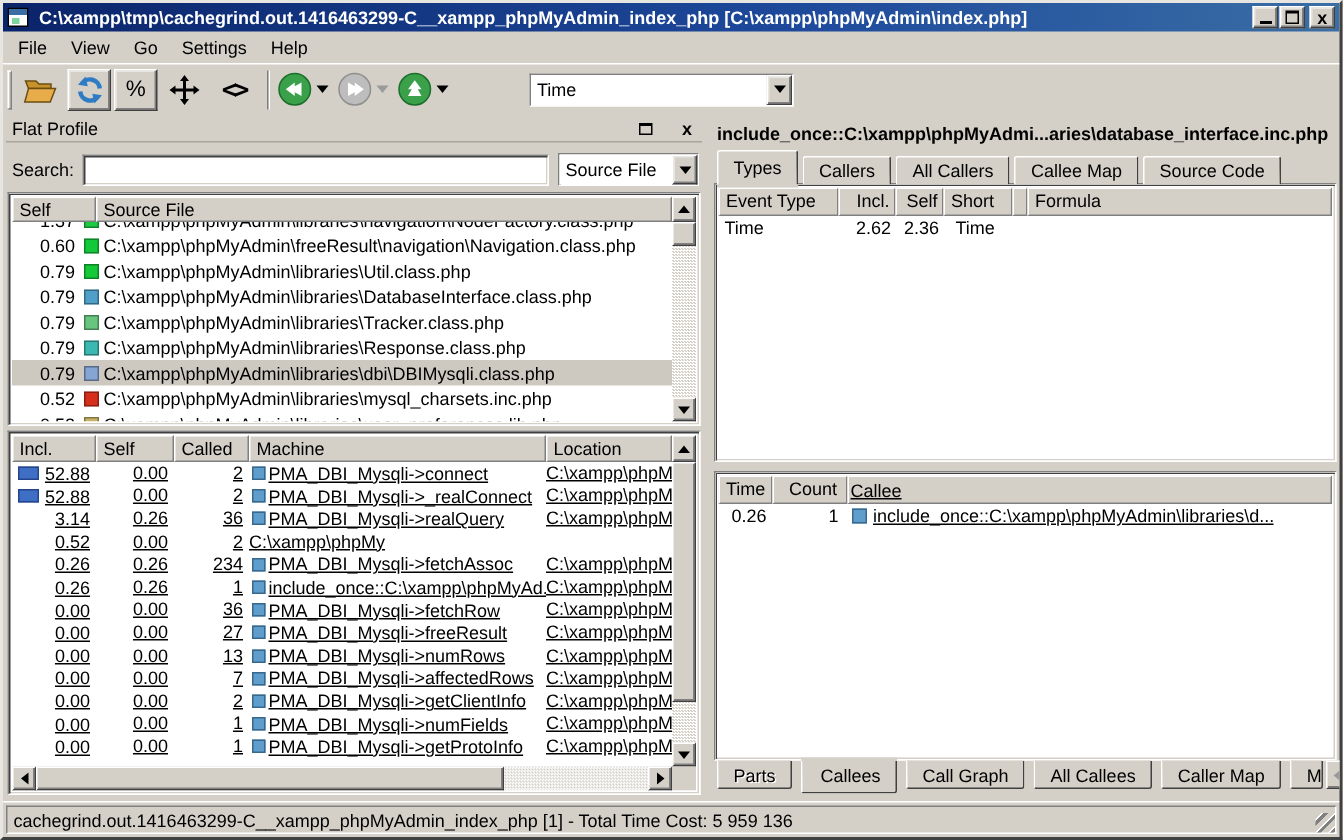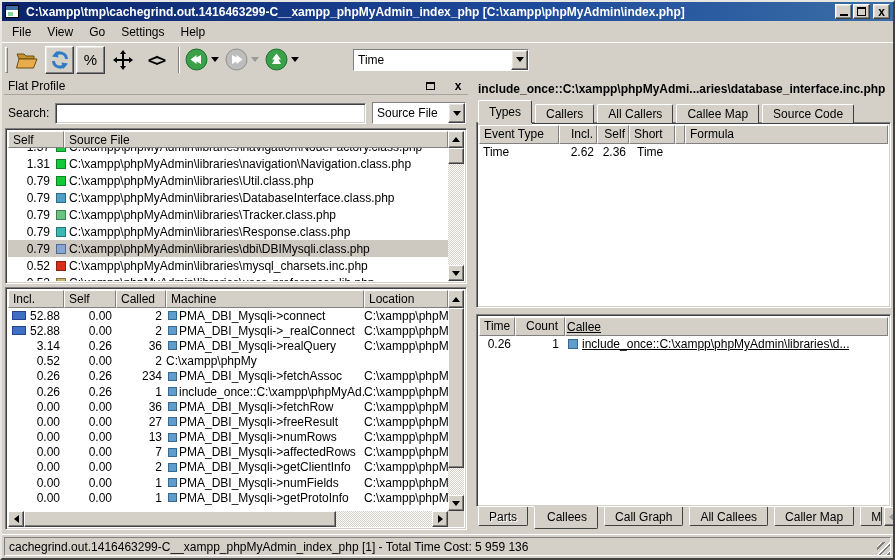--- a/index.html
+++ b/index.html
@@ -87,21 +87,21 @@
   .tri.up    { border-left:4px solid transparent; border-right:4px solid transparent; border-bottom:5px solid #000; }
   .tri.down  { border-left:4px solid transparent; border-right:4px solid transparent; border-top:5px solid #000; }
   .tri.left  { border-top:4px solid transparent; border-bottom:4px solid transparent; border-right:5px solid #000; }
   .tri.right { border-top:4px solid transparent; border-bottom:4px solid transparent; border-left:5px solid #000; }
   .tri.dis.left { border-right-color:#9a9a9a; }
 
   
   .fn-frame { position:absolute; left:3px; top:211px; width:462px; bottom:2px; }
   .fn-head { display:flex; height:18px; }
   .fn-rows { position:absolute; left:0; top:18px; right:16px; bottom:16px; background:#fff; overflow:hidden; }
-  .fn-row { display:flex; height:15.2px; align-items:center; white-space:nowrap; }
+  .fn-row { display:flex; height:15.2px; white-space:nowrap;text-decoration:underline; }
   .c-incl { width:56px; flex:none; display:flex; align-items:center; justify-content:flex-end; padding-right:4px; }
   .c-self { width:52px; flex:none; text-align:right; padding-right:4px; }
   .c-called { width:50px; flex:none; text-align:right; padding-right:4px; }
   .c-fn { width:198px; flex:none; display:flex; align-items:center; overflow:hidden; }
   .c-loc { flex:1; overflow:hidden; }
   .fsq { width:9px; height:9px; flex:none; background:#5f9dcd; border:1px solid #38688c; margin:0 2px; }
   .bar-icon { width:14px; height:9px; background:#3e6fc4; border:1px solid #24448c; margin-right:4px; }
 
   
   .detail-header { position:absolute; left:4px; top:6px; right:4px; height:15px; font-weight:bold; white-space:nowrap; overflow:hidden; }
@@ -279,23 +279,23 @@
               </span>
           </div>
           <div class="file-rows">
             <div style="margin-top:-10px">
               <div class="fl-row">
                   <span class="fl-self">1.37</span>
                   <span class="sq" style="background-color: rgb(30, 201, 67);"></span>
                   <span class="fl-path">C:\xampp\phpMyAdmin\libraries\navigation\NodeFactory.class.php</span>
                 </div>
               <div class="fl-row">
-                  <span class="fl-self">1.31</span>
+                  <span class="fl-self">0.60</span>
                   <span class="sq" style="background-color: rgb(20, 200, 60);"></span>
-                  <span class="fl-path">C:\xampp\phpMyAdmin\libraries\navigation\Navigation.class.php</span>
+                  <span class="fl-path">C:\xampp\phpMyAdmin\freeResult\navigation\Navigation.class.php</span>
                 </div>
               <div class="fl-row">
                   <span class="fl-self">0.79</span>
                   <span class="sq" style="background-color: rgb(20, 200, 56);"></span>
                   <span class="fl-path">C:\xampp\phpMyAdmin\libraries\Util.class.php</span>
                 </div>
               <div class="fl-row">
                   <span class="fl-self">0.79</span>
                   <span class="sq" style="background-color: rgb(79, 159, 200);"></span>
                   <span class="fl-path">C:\xampp\phpMyAdmin\libraries\DatabaseInterface.class.php</span>

